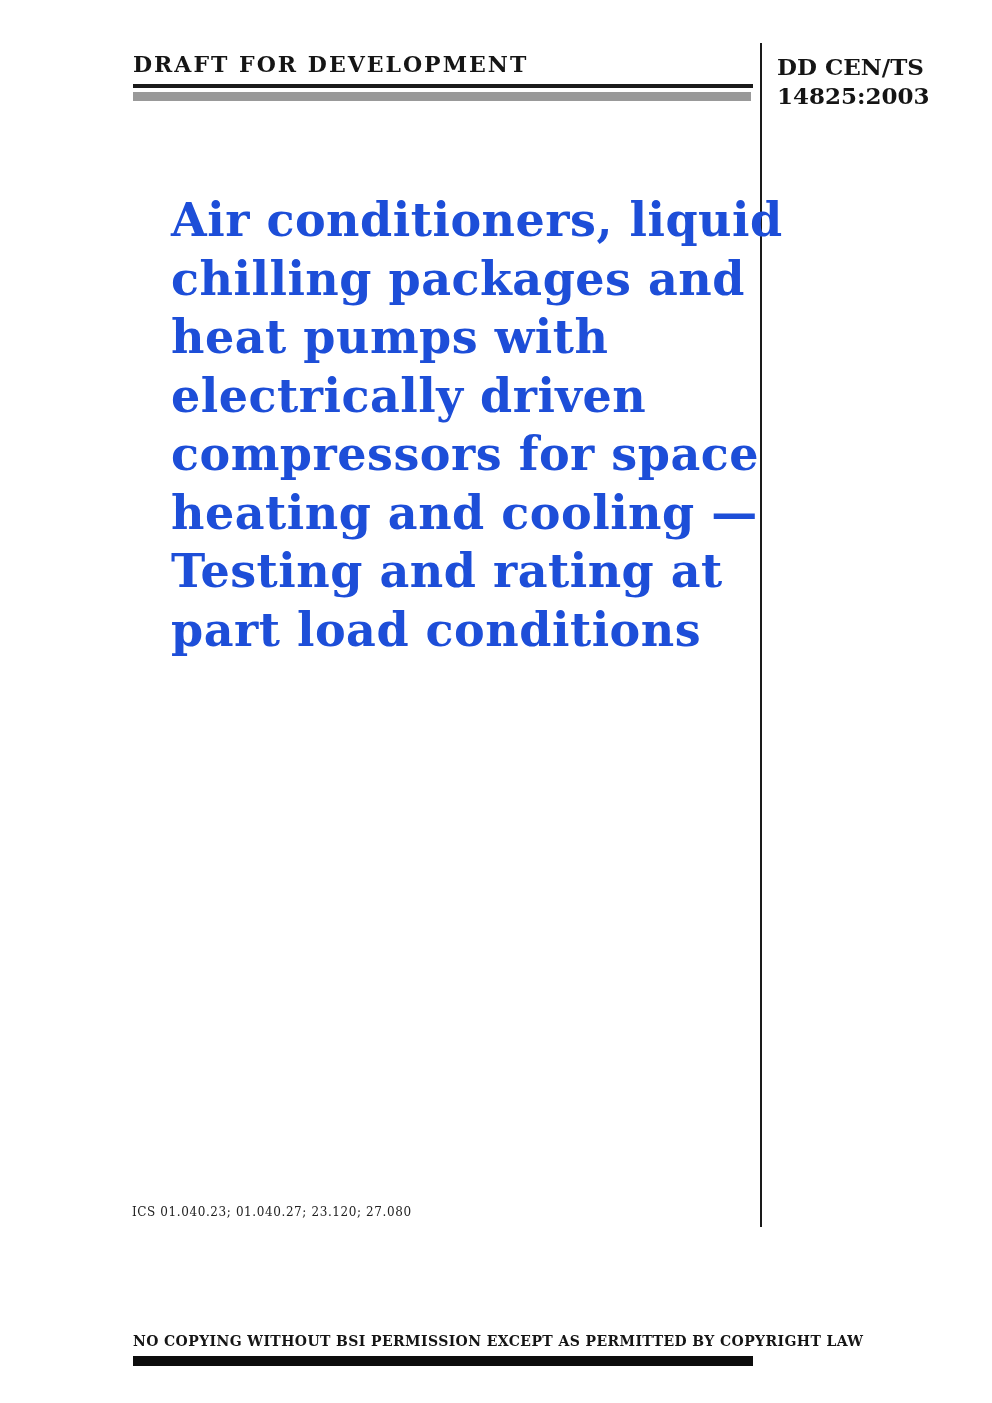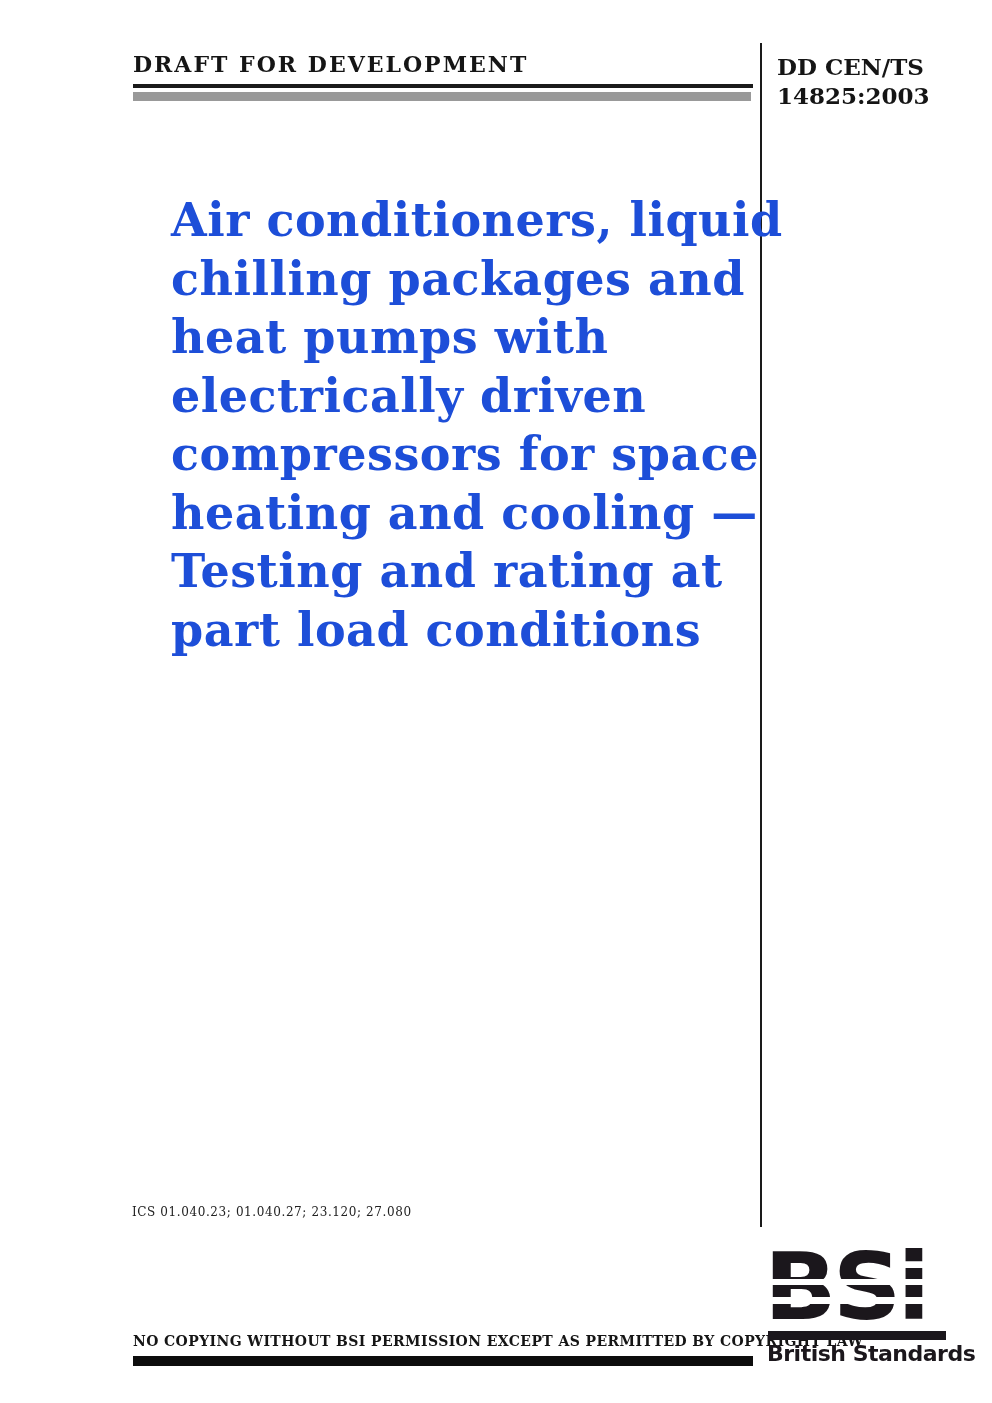--- a/index.html
+++ b/index.html
@@ -180,21 +180,14 @@
 compressors for space
 heating and cooling —
 Testing and rating at
 part load conditions</div>
 
   <div class="ics-line">ICS 01.040.23; 01.040.27; 23.120; 27.080</div>
 
   <div class="copyright-notice">NO COPYING WITHOUT BSI PERMISSION EXCEPT AS PERMITTED BY COPYRIGHT LAW</div>
   <div class="footer-bar"></div>
 
-  <div class="bsi-logo">
-    <div class="bsi-letters">BSi</div>
-    <div class="bsi-stripe bsi-stripe-1"></div>
-    <div class="bsi-stripe bsi-stripe-2"></div>
-    <div class="bsi-bar"></div>
-    <div class="bsi-caption">British Standards</div>
-  </div>
 
 </div>
 
 </body></html>

